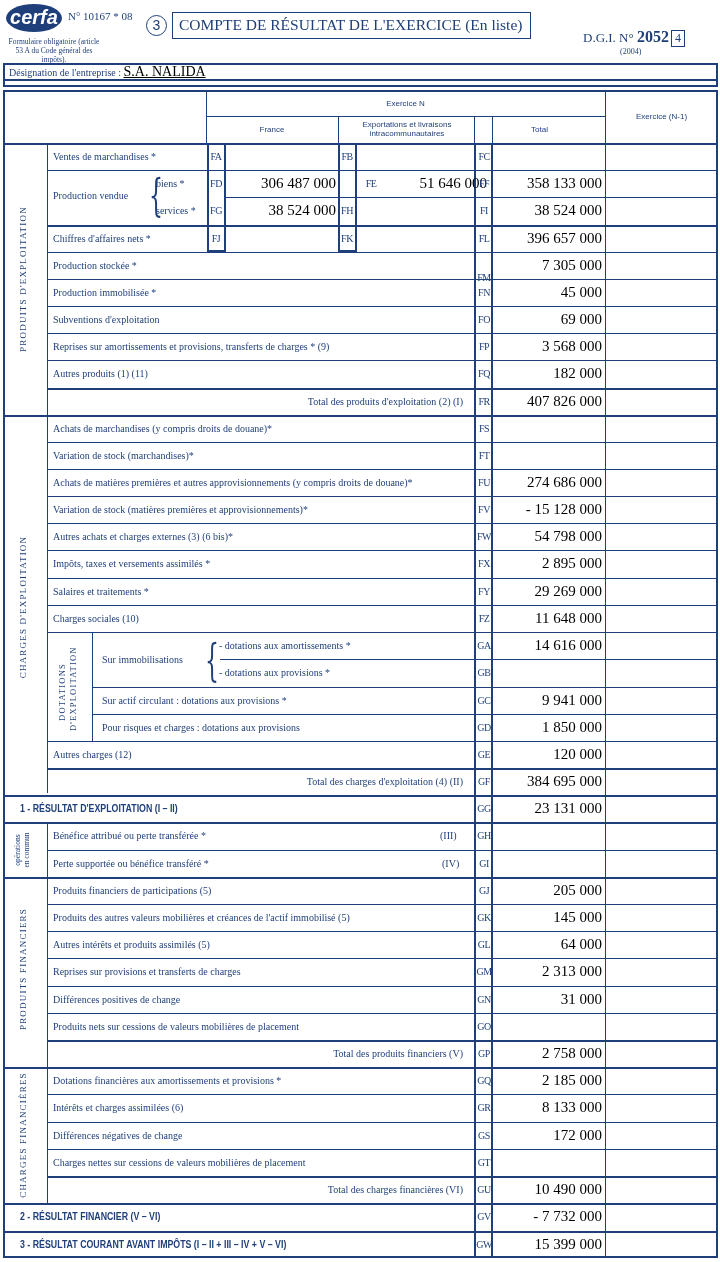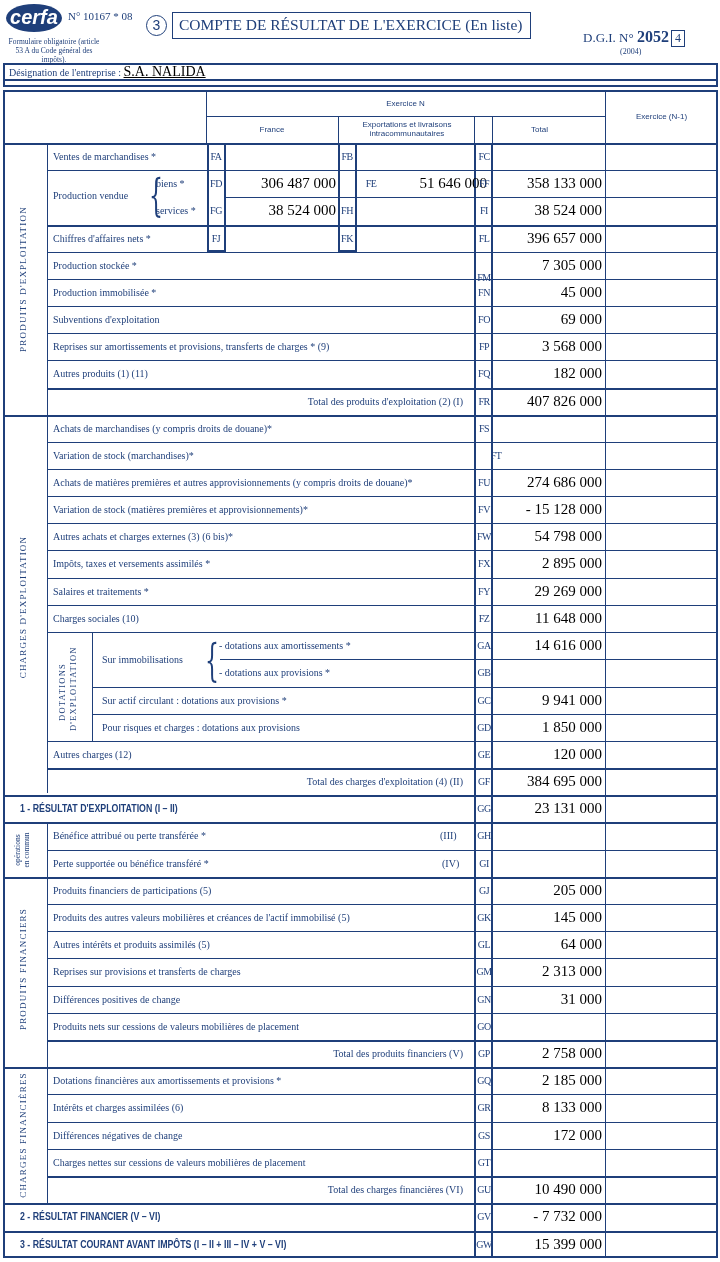--- a/index.html
+++ b/index.html
@@ -167,21 +167,21 @@
 <div class="hline thick" style="left:47px;top:768px;width:671px;"></div>
 <div class="hline thick" style="left:3px;top:795px;width:715px;"></div>
 <div class="hline thick" style="left:3px;top:822px;width:715px;"></div>
 <div class="vline" style="left:92px;top:632px;height:109px;"></div>
 
 <div class="lbl" style="left:53px;top:415px;">Achats de marchandises (y compris droits de douane)*</div>
 <div class="code" style="left:475px;top:415px;">FS</div>
 <div class="val" style="left:493px;top:415px;width:109px;"></div>
 
 <div class="lbl" style="left:53px;top:442px;">Variation de stock (marchandises)*</div>
-<div class="code" style="left:475px;top:442px;margin-left:12px;">FT</div>
+<div class="code" style="left:475px;top:442px;">FT</div>
 <div class="val" style="left:493px;top:442px;width:109px;"></div>
 
 <div class="lbl" style="left:53px;top:469px;">Achats de matières premières et autres approvisionnements (y compris droits de douane)*</div>
 <div class="code" style="left:475px;top:469px;">FU</div>
 <div class="val" style="left:493px;top:469px;width:109px;">274 686 000</div>
 
 <div class="lbl" style="left:53px;top:496px;">Variation de stock (matières premières et approvisionnements)*</div>
 <div class="code" style="left:475px;top:496px;">FV</div>
 <div class="val" style="left:493px;top:496px;width:109px;">- 15 128 000</div>
 

